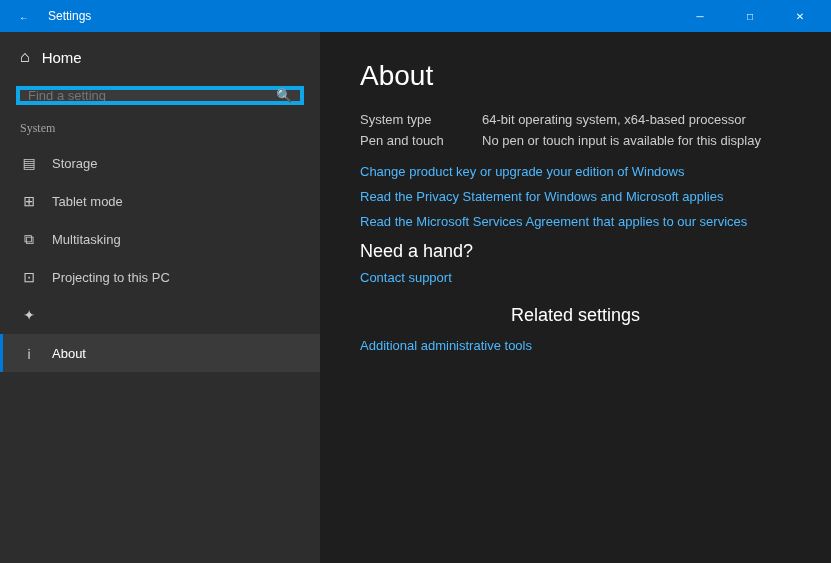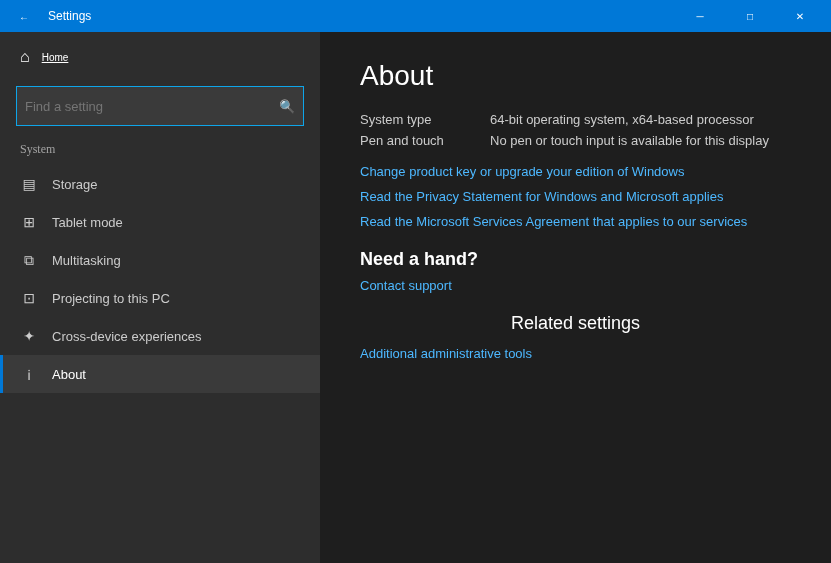--- a/index.html
+++ b/index.html
@@ -70,32 +70,31 @@
       align-items: center;
       gap: 12px;
       padding: 16px 20px;
       cursor: pointer;
     }
     .home-icon {
       font-size: 16px;
       color: #fff;
     }
     .sidebar-home-label {
-      font-size: 10px;
-      color: #fff;
-      text-decoration: underline;
+      font-size: 15px;
+      color: #fff;
     }
 
     .search-box {
       margin: 4px 16px 12px 16px;
       display: flex;
       align-items: center;
       background: #3a3a3a;
-      border: 1px solid #0ea5e9;
-      height: 40px;
+      border: 4px solid #0ea5e9;
+      height: 19px;
     }
     .search-input {
       flex: 1;
       background: transparent;
       border: none;
       outline: none;
       color: #aaa;
       font-size: 13px;
       padding: 0 8px;
       height: 100%;
@@ -170,21 +169,21 @@
       font-weight: 300;
       color: #fff;
       margin-bottom: 20px;
     }
 
     .info-table {
       margin-bottom: 16px;
     }
     .info-row {
       display: flex;
-      gap: 20px;
+      gap: 12px;
       margin-bottom: 6px;
     }
     .info-label {
       font-size: 13px;
       color: #ccc;
       min-width: 110px;
     }
     .info-value {
       font-size: 13px;
       color: #ccc;
@@ -194,23 +193,23 @@
       display: block;
       font-size: 13px;
       color: #4db8ff;
       cursor: pointer;
       margin-bottom: 10px;
       text-decoration: none;
     }
 
     .section-heading {
       font-size: 18px;
-      font-weight: 700;
-      color: #fff;
-      margin: 20px 0 8px 0;
+      font-weight: 400;
+      color: #fff;
+      margin: 12px 0 8px 0;
     }
 
     .section-desc {
       font-size: 13px;
       color: #aaa;
       margin-bottom: 10px;
       line-height: 1.4;
     }
 
     .related-settings-title {
@@ -273,21 +272,20 @@
     <div class="sidebar-item">
       <span class="sidebar-item-icon">⧉</span>
       <span class="sidebar-item-label">Multitasking</span>
     </div>
     <div class="sidebar-item">
       <span class="sidebar-item-icon">⊡</span>
       <span class="sidebar-item-label">Projecting to this PC</span>
     </div>
     <div class="sidebar-item">
       <span class="sidebar-item-icon">✦</span>
-      <span class="sidebar-item-label">Cross-device experiences</span>
     </div>
     <div class="sidebar-item active">
       <span class="sidebar-item-icon">ℹ</span>
       <span class="sidebar-item-label">About</span>
     </div>
   </div>
 
   <div class="content">
     <h1 class="content-title">About</h1>
 

